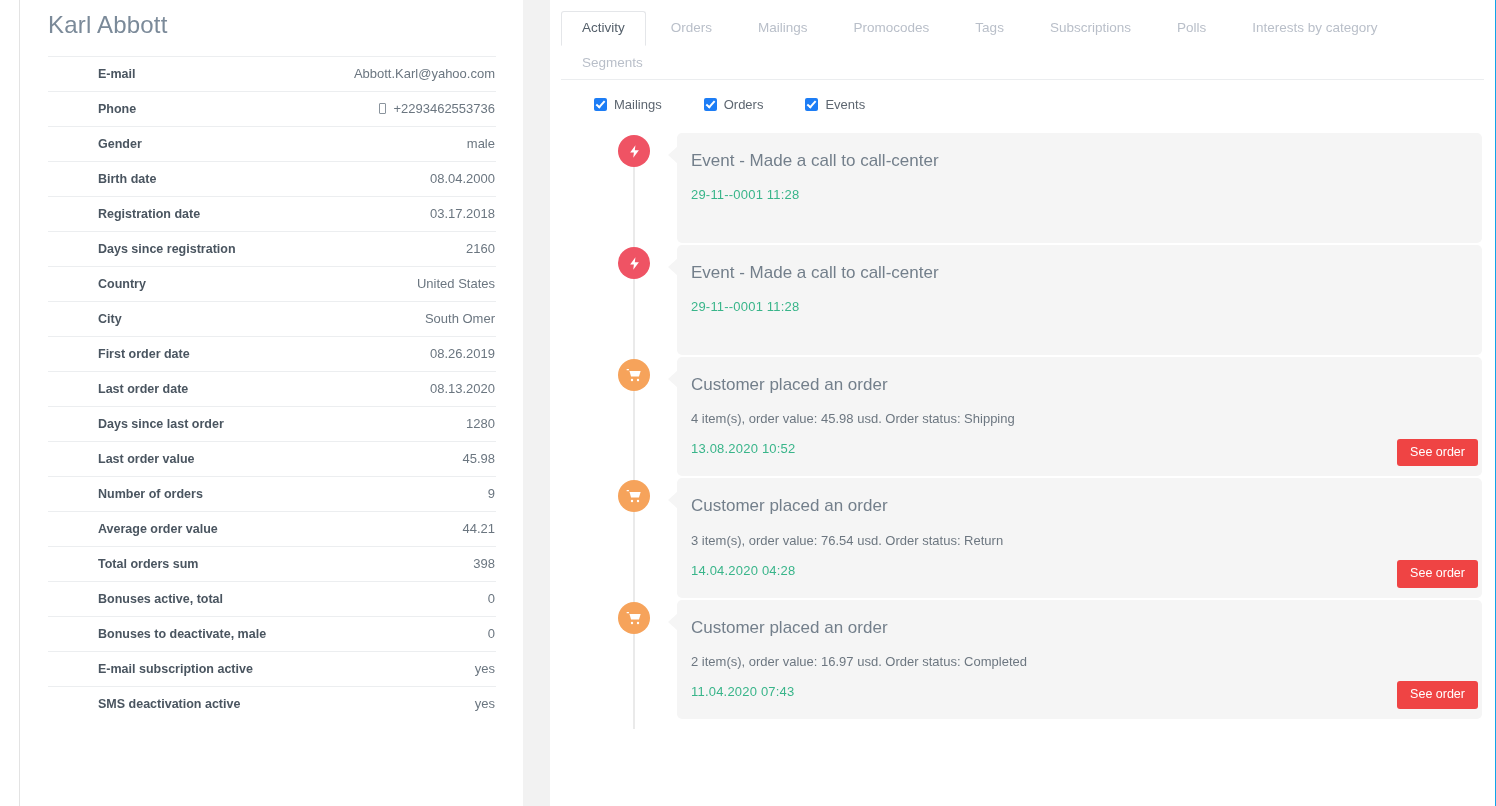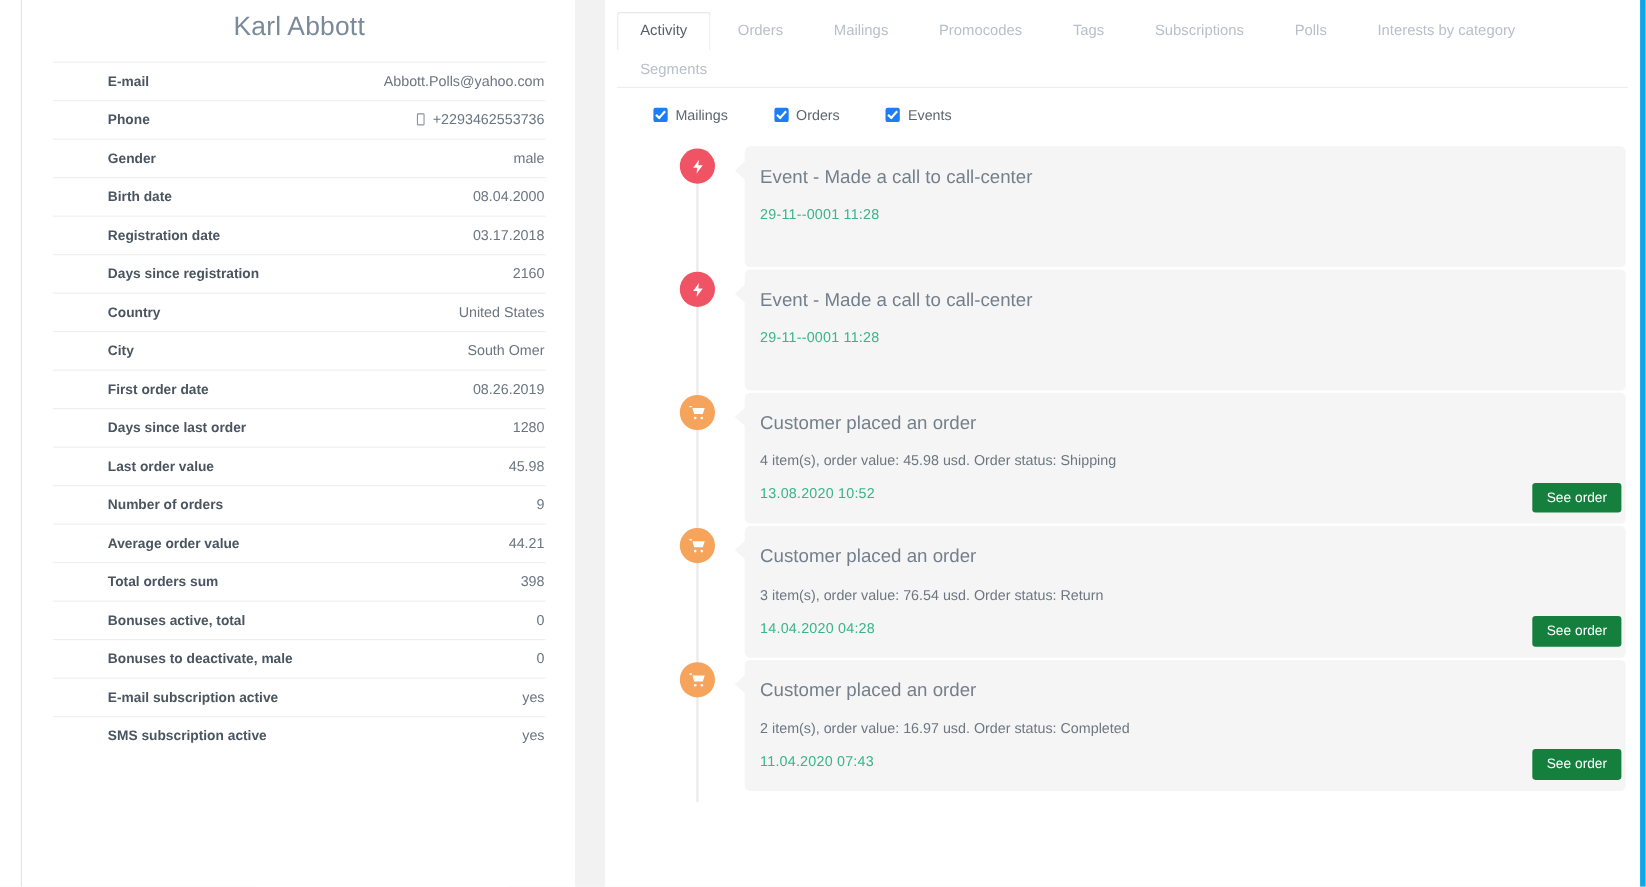--- a/index.html
+++ b/index.html
@@ -45,21 +45,20 @@
 
   .profile-panel {
     flex: 0 0 503px;
     width: 503px;
     background: #ffffff;
     padding: 0 27px 0 28px;
     overflow: hidden;
   }
 
   .profile-title {
-    text-align: center;
     font-size: 24px;
     font-weight: 400;
     color: #7b8a99;
     letter-spacing: 0.2px;
     padding: 11px 0 16px 0;
     line-height: 1.2;
   }
 
   .prop-table { width: 100%; }
 
@@ -103,21 +102,21 @@
     flex: 0 0 27px;
     background: #f2f2f2;
   }
 
   
   .activity-panel {
     flex: 1 1 auto;
     background: #ffffff;
     position: relative;
     overflow: hidden;
-    border-right: 5px solid #0ea5e9;
+    border-right: 1px solid #0ea5e9;
   }
 
   
   .tabs {
     display: flex;
     flex-wrap: wrap;
     align-items: flex-start;
     padding: 11px 0 0 11px;
     position: relative;
   }
@@ -270,21 +269,21 @@
     font-size: 13px;
     color: #39b58a;
     padding-top: 13px;
     letter-spacing: 0.2px;
   }
 
   .tl-btn {
     position: absolute;
     right: 4px;
     bottom: 10px;
-    background: #15803d;
+    background: #ef4444;
     color: #ffffff;
     border: none;
     border-radius: 3px;
     font-family: "Liberation Sans", sans-serif;
     font-size: 12.5px;
     padding: 7px 13px 8px 13px;
     cursor: pointer;
     line-height: 1;
   }
 
@@ -298,21 +297,21 @@
 
 <div class="page">
 
   <div class="left-gutter"></div>
 
   <div class="profile-panel">
     <div class="profile-title">Karl Abbott</div>
     <div class="prop-table" id="prop-table">
         <div class="prop-row">
           <div class="prop-label">E-mail</div>
-          <div class="prop-value">Abbott.Polls@yahoo.com</div>
+          <div class="prop-value">Abbott.Karl@yahoo.com</div>
         </div>
         <div class="prop-row">
           <div class="prop-label">Phone</div>
           <div class="prop-value"><span class="phone-glyph"></span><span>+2293462553736</span></div>
         </div>
         <div class="prop-row">
           <div class="prop-label">Gender</div>
           <div class="prop-value">male</div>
         </div>
         <div class="prop-row">
@@ -333,20 +332,24 @@
         </div>
         <div class="prop-row">
           <div class="prop-label">City</div>
           <div class="prop-value">South Omer</div>
         </div>
         <div class="prop-row">
           <div class="prop-label">First order date</div>
           <div class="prop-value">08.26.2019</div>
         </div>
         <div class="prop-row">
+          <div class="prop-label">Last order date</div>
+          <div class="prop-value">08.13.2020</div>
+        </div>
+        <div class="prop-row">
           <div class="prop-label">Days since last order</div>
           <div class="prop-value">1280</div>
         </div>
         <div class="prop-row">
           <div class="prop-label">Last order value</div>
           <div class="prop-value">45.98</div>
         </div>
         <div class="prop-row">
           <div class="prop-label">Number of orders</div>
           <div class="prop-value">9</div>
@@ -365,21 +368,21 @@
         </div>
         <div class="prop-row">
           <div class="prop-label">Bonuses to deactivate, male</div>
           <div class="prop-value">0</div>
         </div>
         <div class="prop-row">
           <div class="prop-label">E-mail subscription active</div>
           <div class="prop-value">yes</div>
         </div>
         <div class="prop-row">
-          <div class="prop-label">SMS subscription active</div>
+          <div class="prop-label">SMS deactivation active</div>
           <div class="prop-value">yes</div>
         </div>
       </div>
   </div>
 
   <div class="mid-gap"></div>
 
   <div class="activity-panel">
 
     <div class="tabs" id="tab-bar">

